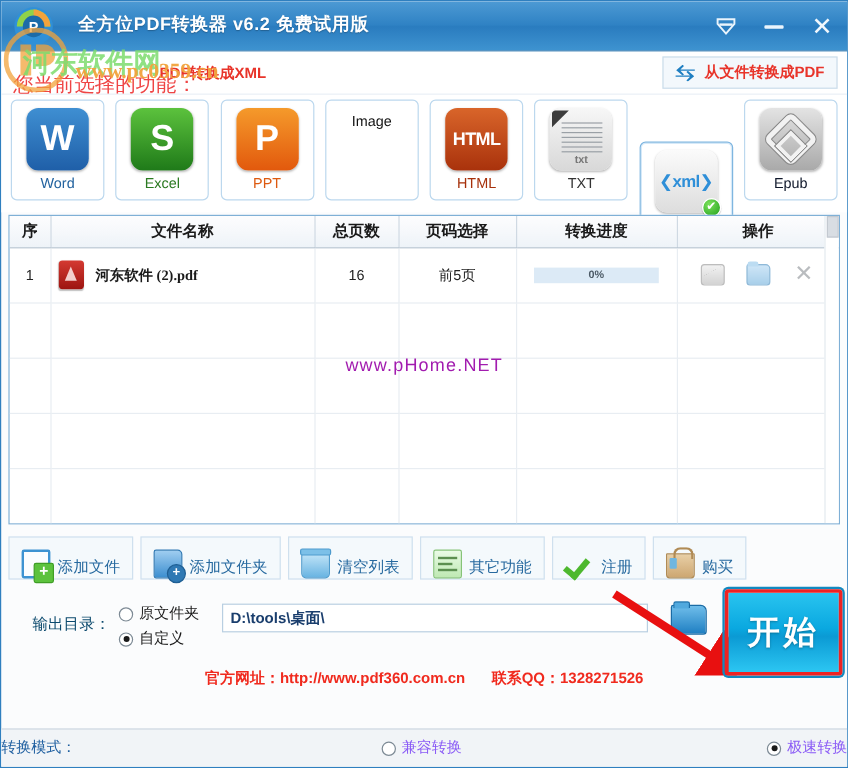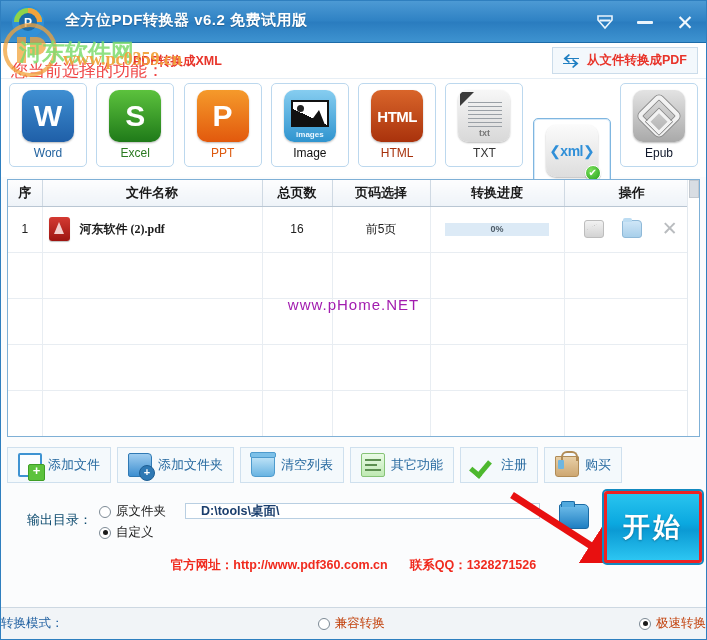--- a/index.html
+++ b/index.html
@@ -279,21 +279,21 @@
   
   .actions {
     margin: 8px 6px 0 6px;
     height: 40px;
     display: flex; align-items: center; gap: 6px;
   }
   .act-btn {
     height: 36px;
     background: #f4f9fc;
     border: 1px solid #cfe0ee;
-    display: flex; align-items: center; gap: 6px;
+    display: flex; align-items: flex-end; gap: 6px;
     padding: 0 10px;
     cursor: pointer;
     flex: none;
   }
   .act-btn .label { font-size: 13px; color: #26699f; white-space: nowrap; }
   .act-ico { width: 24px; height: 24px; position: relative; flex: none; }
 
   .ico-addfile {
     background: #fbfdff; border: 2px solid #3e93d2; border-radius: 2px;
   }
@@ -374,23 +374,23 @@
     width: 12px; height: 12px; border-radius: 50%;
     border: 1px solid #7d8a95; background: #fff; position: relative; flex: none;
   }
   .radio.on:after {
     content: ""; position: absolute; left: 2.5px; top: 2.5px;
     width: 5px; height: 5px; border-radius: 50%; background: #1a1a1a;
   }
   .radio-line .txt { font-size: 12.5px; color: #1a1a1a; white-space: nowrap; }
   .path-box {
     position: absolute; left: 178px; top: 8px;
-    width: 355px; height: 16px;
+    width: 355px; height: 24px;
     background: #ffffff; border: 1px solid #b9cfe2;
-    display: flex; align-items: center; padding-left: 15px;
+    display: flex; align-items: center; padding-left: 6px;
     cursor: text;
   }
   .path-box .val { font-size: 12.5px; color: #1a3e6d; font-weight: bold; }
   .browse-btn {
     position: absolute; left: 552px; top: 9px;
     width: 30px; height: 25px; cursor: pointer;
     background: linear-gradient(to bottom, #6fbdea, #1f7fc2);
     border: 1px solid #1a6ba5; border-radius: 2px 5px 3px 3px;
   }
   .browse-btn:before {
@@ -427,21 +427,21 @@
   
   .modebar {
     position: absolute; left: 0; right: 0; bottom: 0;
     height: 32px;
     background: #f1f4f7;
     border-top: 1px solid #cdd8e2;
     display: flex; align-items: center; justify-content: space-between; gap: 16px;
   }
   .modebar .m-label { font-size: 12.5px; color: #1f5fa0; }
   .mode-opt { display: flex; align-items: center; gap: 5px; cursor: pointer; }
-  .mode-opt .txt { font-size: 12.5px; color: #c2410c; white-space: nowrap; }
+  .mode-opt .txt { font-size: 12.5px; color: #8b5cf6; white-space: nowrap; }
 
   
   .wm {
     position: absolute; pointer-events: none; user-select: none;
   }
   .wm-logo {
     left: 2px; top: 22px; width: 54px; height: 54px; opacity: 0.75;
   }
   .wm-cn {
     left: 18px; top: 36px;
@@ -513,28 +513,20 @@
     </div>
 
     <div class="fmt-card">
       <div class="fmt-tile tile-ppt">
         <span class="glyph-big">P</span>
       </div>
       <div class="fmt-name n-ppt">PPT</div>
     </div>
 
     <div class="fmt-card">
-      <div class="fmt-tile tile-image">
-        <div class="img-frame">
-          <div class="img-sun"></div>
-          <div class="img-mtn"></div>
-          <div class="img-mtn2"></div>
-        </div>
-        <div class="img-cap">images</div>
-      </div>
       <div class="fmt-name n-image">Image</div>
     </div>
 
     <div class="fmt-card">
       <div class="fmt-tile tile-html">
         <span class="glyph-html">HTML</span>
       </div>
       <div class="fmt-name n-html">HTML</div>
     </div>
 

